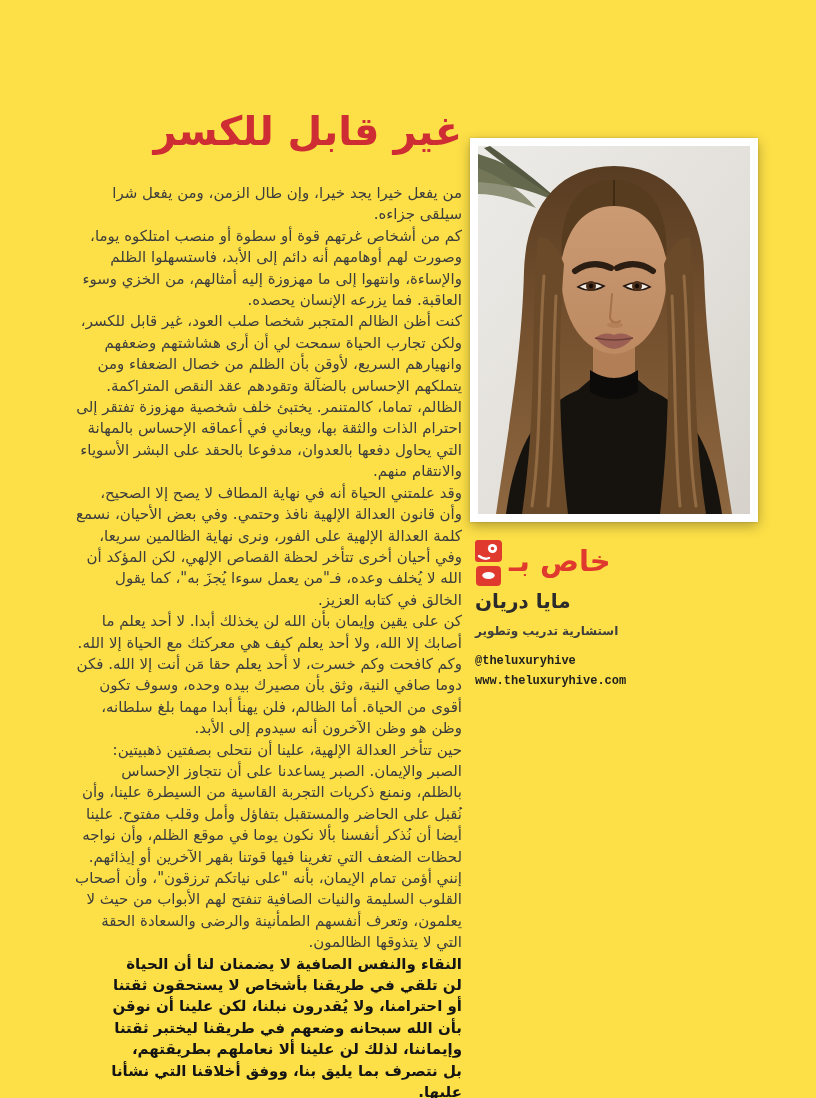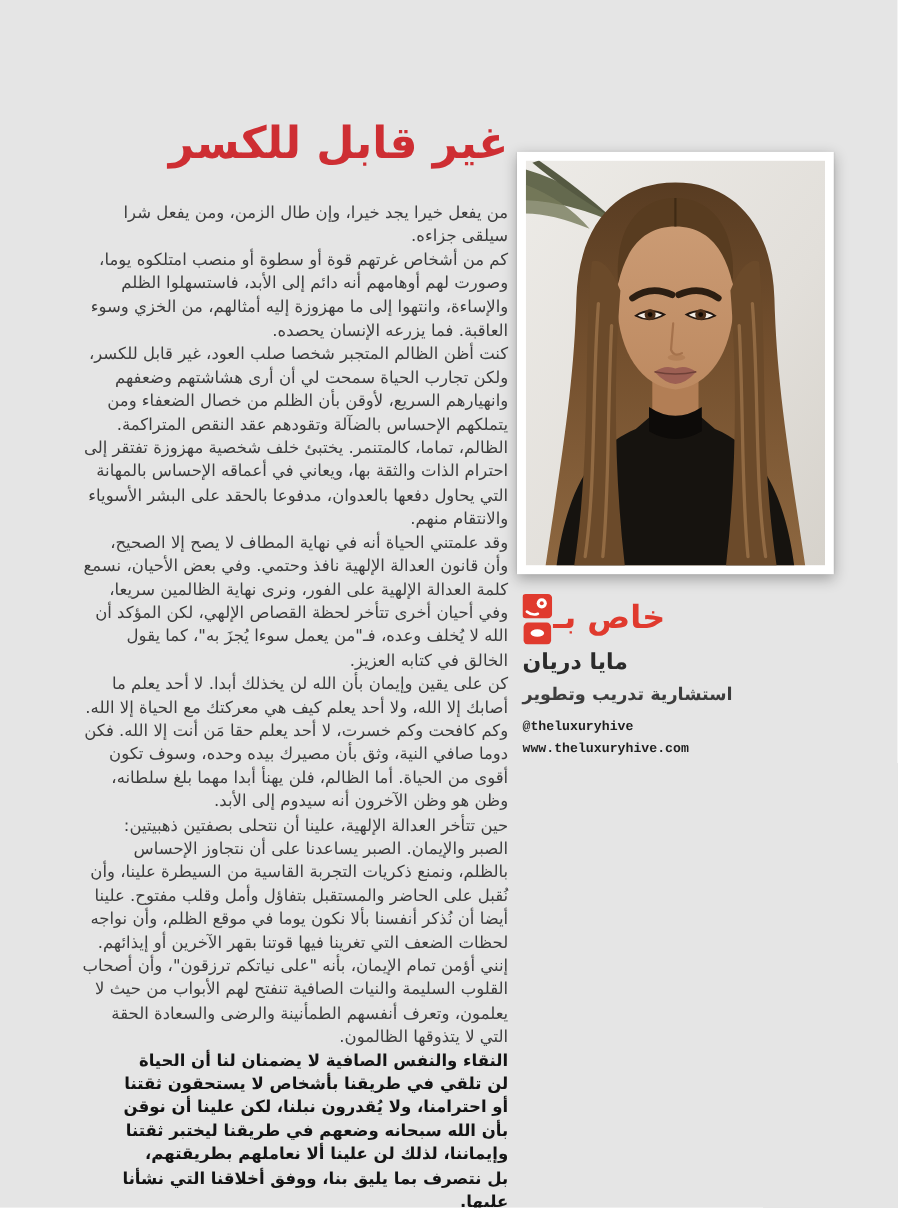--- a/index.html
+++ b/index.html
@@ -1,38 +1,38 @@
 <!DOCTYPE html>
 <html lang="ar"><head>
 <meta charset="utf-8">
 <style>
   html,body{margin:0;padding:0;background:#ffffff;}
-  .page{position:relative;width:816px;height:1098px;background:#e5e5e5;overflow:hidden;
+  .page{position:relative;width:816px;height:1098px;background:#fde047;overflow:hidden;
         font-family:"DejaVu Sans", sans-serif;}
 
   .article-title{position:absolute;top:108px;right:354px;direction:rtl;
         font-size:40px;font-weight:700;color:#ce2e33;letter-spacing:-.5px;white-space:nowrap;}
 
   .body-col{position:absolute;top:183px;right:354px;width:388px;direction:rtl;
         text-align:right;font-size:15px;line-height:21.4px;color:#3d3d3d;}
   .body-col p{margin:0;}
   .body-col p.bold{color:#141414;font-weight:700;margin-left:37px;}
   .body-col p.bold-red{color:#d63036;font-weight:700;}
 
   .photo-frame{position:absolute;left:470px;top:138px;width:272px;height:368px;
         background:#ffffff;padding:8px;
         box-shadow:0 4px 12px rgba(0,0,0,.30), 0 0 2px rgba(0,0,0,.18);}
   .photo-frame svg{display:block;}
 
   .byline{position:absolute;left:475px;top:540px;width:280px;}
-  .logo-row{display:flex;align-items:flex-start;gap:1px;text-align:right;}
+  .logo-row{display:flex;align-items:flex-start;gap:7px;text-align:right;}
   .hia-mark{width:27px;height:46px;flex:0 0 auto;}
   .exclusive{direction:rtl;color:#e03a2e;font-size:29px;font-weight:700;line-height:42px;white-space:nowrap;}
   .byline-name{direction:rtl;text-align:left;font-size:20px;font-weight:600;color:#2b2b2b;margin-top:3px;white-space:nowrap;}
-  .byline-role{direction:rtl;text-align:left;font-size:16px;font-weight:700;color:#3e3e3e;line-height:22px;margin-top:7px;white-space:nowrap;}
+  .byline-role{direction:rtl;text-align:left;font-size:12px;font-weight:700;color:#3e3e3e;line-height:22px;margin-top:7px;white-space:nowrap;}
   .byline-handles{font-family:Liberation Mono, monospace;font-weight:700;font-size:12px;
         color:#1e1e1e;line-height:20px;margin-top:9px;}
 </style>
 </head>
 <body>
 
 <div class="page">
 
   <div class="article-title">غير قابل للكسر</div>
 

